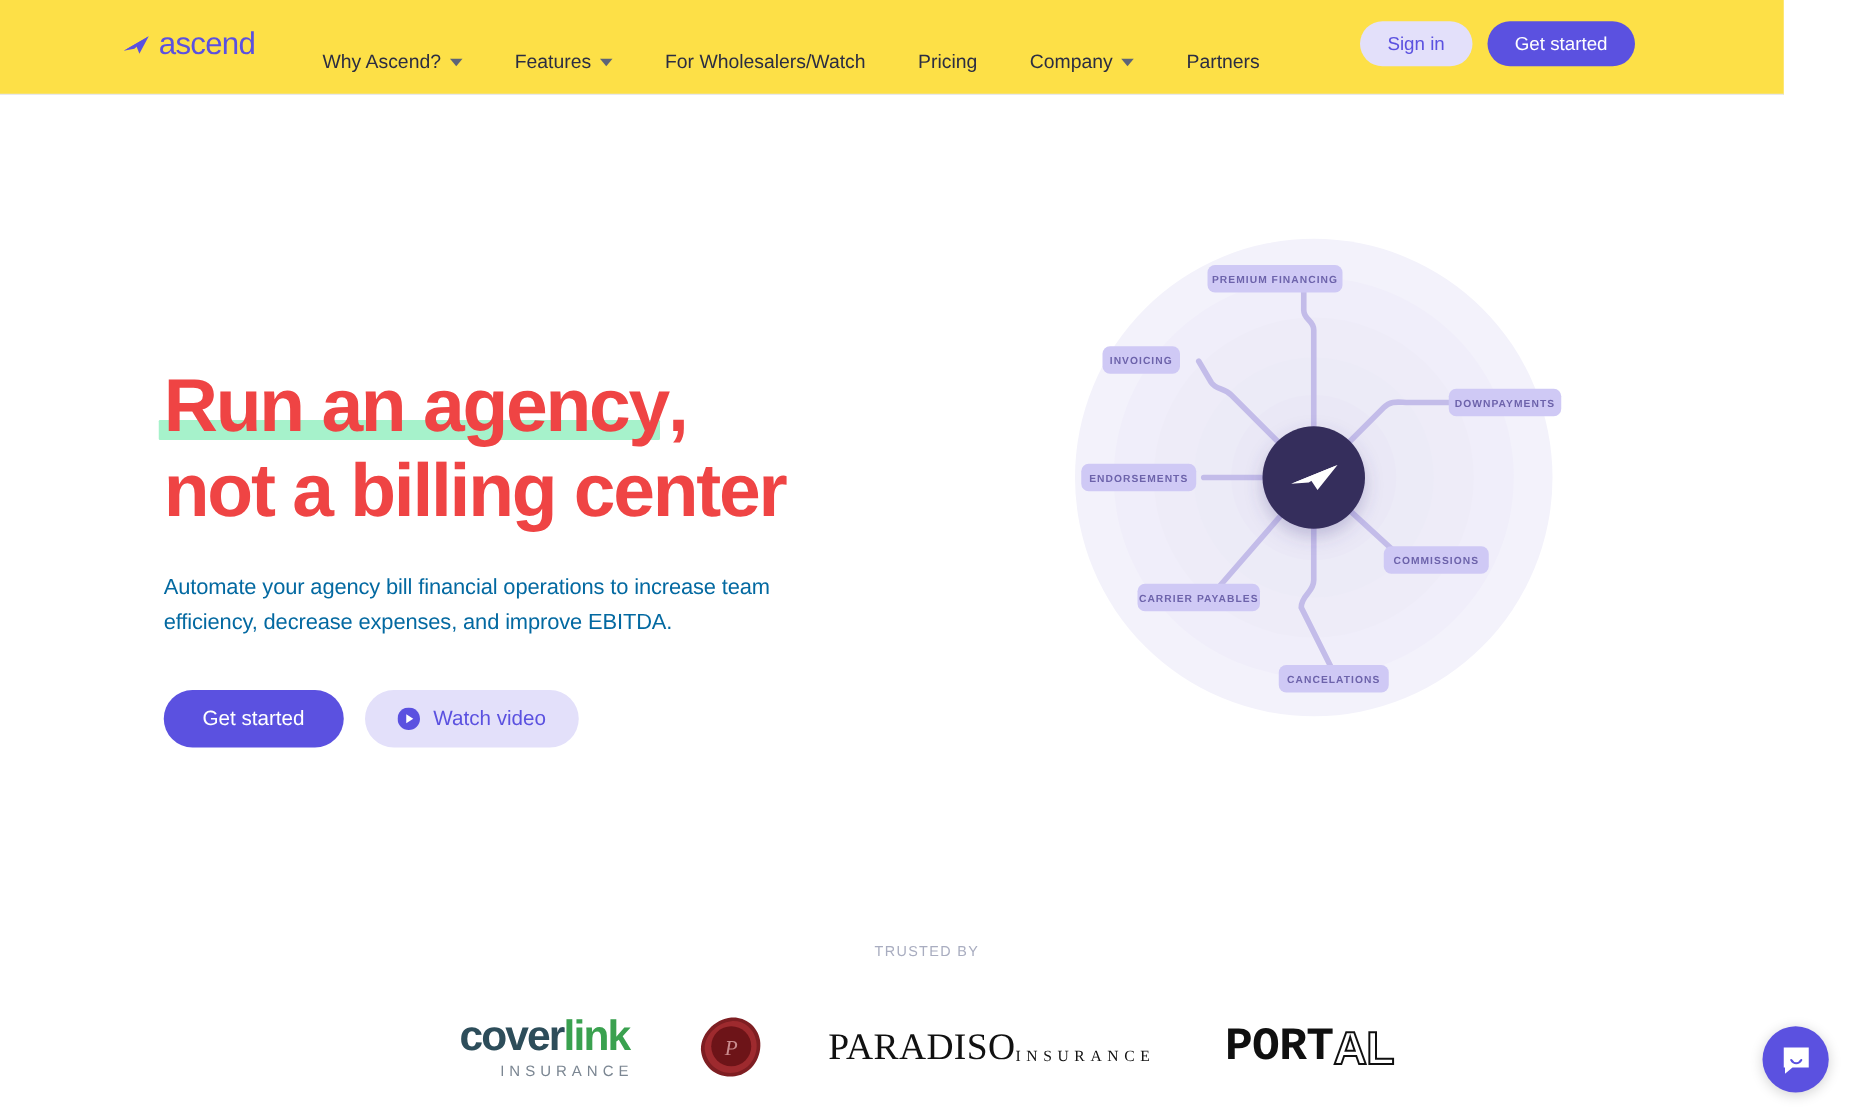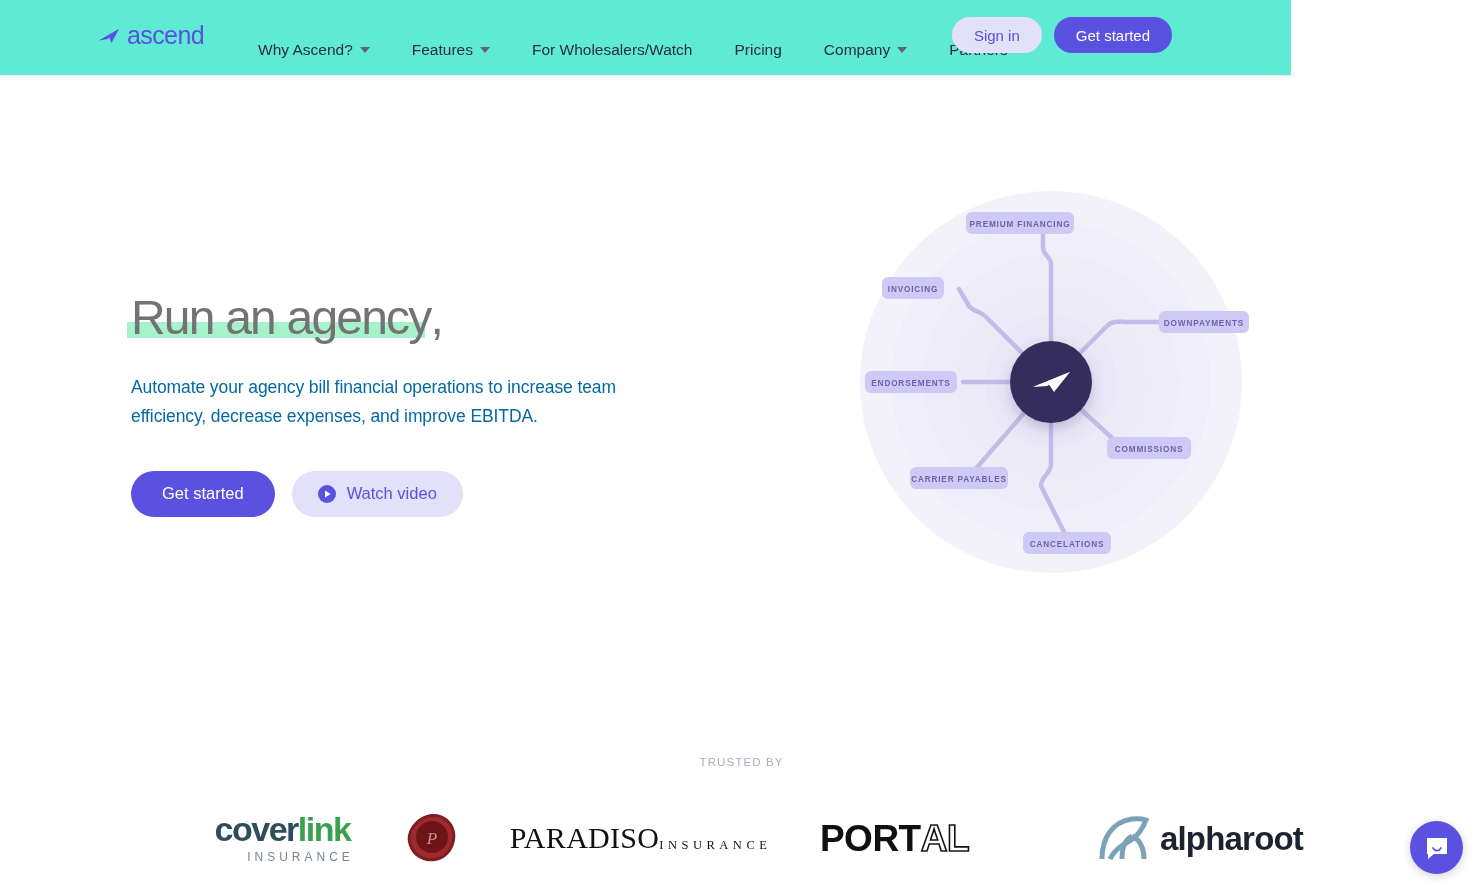--- a/index.html
+++ b/index.html
@@ -7,22 +7,22 @@
     width: 1483px; height: 892px;
     background: #ffffff;
     font-family: "Liberation Sans", sans-serif;
     overflow: hidden;
   }
   body { position: relative; }
 
   
   .navbar {
     position: absolute; top: 0; left: 0;
-    width: 1291px; height: 76px;
-    background: #5eead4;
+    width: 1427px; height: 76px;
+    background: #fde047;
     border-bottom: 1px solid #e8e8ec;
     display: flex; align-items: center;
   }
   .brand {
     position: absolute; left: 98px; top: 23px;
     display: flex; align-items: center; gap: 7px;
     text-decoration: none;
   }
   .brand-mark { width: 22px; height: 16px; display: block; }
   .brand-text {
@@ -73,21 +73,21 @@
   
   .hero {
     position: absolute; top: 76px; left: 0;
     width: 1483px; height: 680px;
   }
   .hero-copy {
     position: absolute; left: 131px; top: 215px;
     width: 620px;
   }
   .hero-title {
-    font-size: 48px; font-weight: 400; color: #737373;
+    font-size: 60px; font-weight: 700; color: #ef4444;
     line-height: 1.13; letter-spacing: -1.8px;
   }
   .hl-wrap { position: relative; display: inline-block; }
   .hl-wrap::before {
     content: ""; position: absolute;
     left: -4px; right: 6px; bottom: 7px; height: 16px;
     background: #a6f2cb; z-index: 0; border-radius: 1px;
   }
   .hl-wrap > span { position: relative; z-index: 1; }
 
@@ -153,21 +153,21 @@
 
   
   .lg-paradiso { display: flex; align-items: center; gap: 12px; }
   .seal { width: 52px; height: 50px; display: block; }
   .pd-text { display: flex; flex-direction: row; align-items: flex-end; margin-left: 40px; }
   .pd-name { font-family: "Liberation Serif", serif; font-size: 30px; color: #111; letter-spacing: 0.3px; line-height: 1; }
   .pd-sub { font-family: "Liberation Serif", serif; font-size: 12.5px; color: #111; letter-spacing: 4.5px; margin-top: 5px; }
 
   
   .lg-portal { font-size: 37px; font-weight: 700; letter-spacing: -0.5px; display: flex; align-items: center; line-height: 1; }
-  .pt-solid { color: #101010; }
+  .pt-solid { color: #101010; font-family: Liberation Mono, monospace; }
   .pt-outline { color: transparent; -webkit-text-stroke: 1.6px #101010; }
 
   
   .lg-alpharoot { display: flex; align-items: center; gap: 10px; }
   .ar-mark { width: 52px; height: 44px; display: block; }
   .ar-text { font-size: 33px; font-weight: 700; color: #1d2230; letter-spacing: -0.8px; line-height: 1; }
 
   
   .chat-launcher {
     position: absolute; right: 20px; bottom: 18px;
@@ -222,20 +222,21 @@
     <button class="btn-signin">Sign in</button>
     <button class="btn-getstarted-nav">Get started</button>
   </div>
 </div>
 
 <div class="hero">
 
   <div class="hero-copy">
     <h1 class="hero-title">
       <span class="hl-wrap"><span>Run an agency</span></span><span>,</span><br>
+      <span>not a billing center</span>
     </h1>
 
     <p class="hero-sub">Automate your agency bill financial operations to increase team efficiency, decrease expenses, and improve EBITDA.</p>
 
     <div class="hero-buttons">
       <button class="btn-getstarted-hero">Get started</button>
       <button class="btn-watch">
         <span>
           <svg class="play-icon" viewBox="0 0 18 18">
             <circle cx="9" cy="9" r="9" fill="#5b51e0"></circle>
@@ -358,32 +359,20 @@
       </div>
     </div>
 
     <div class="logo-cell">
       <div class="lg-portal">
         <span class="pt-solid">PORT</span>
           <span class="pt-outline">AL</span>
       </div>
     </div>
 
-    <div class="logo-cell">
-      <div class="lg-alpharoot">
-        <span>
-          <svg class="ar-mark" viewBox="0 0 52 44">
-            <path d="M4 43 C4 22 14 6 34 3 C42 2 48 4 48 4 C48 4 44 14 38 20 C30 28 18 30 12 43" fill="none" stroke="#7ba3b8" stroke-width="5"></path>
-            <path d="M24 43 C24 30 28 23 34 20" fill="none" stroke="#7ba3b8" stroke-width="5"></path>
-            <path d="M34 20 C42 24 46 32 46 43" fill="none" stroke="#7ba3b8" stroke-width="5"></path>
-          </svg>
-        </span>
-        <span class="ar-text">alpharoot</span>
-      </div>
-    </div>
 
   </div>
 </div>
 
 <div class="chat-launcher">
   <span>
     <svg class="chat-icon" viewBox="0 0 26 26">
       <path d="M3 3 H23 V19 H10 L4 24 V19 H3 Z" fill="#ffffff"></path>
       <path d="M9 13 C11 16.5 15 16.5 17 13" fill="none" stroke="#5b51e0" stroke-width="1.7" stroke-linecap="round"></path>
     </svg>

